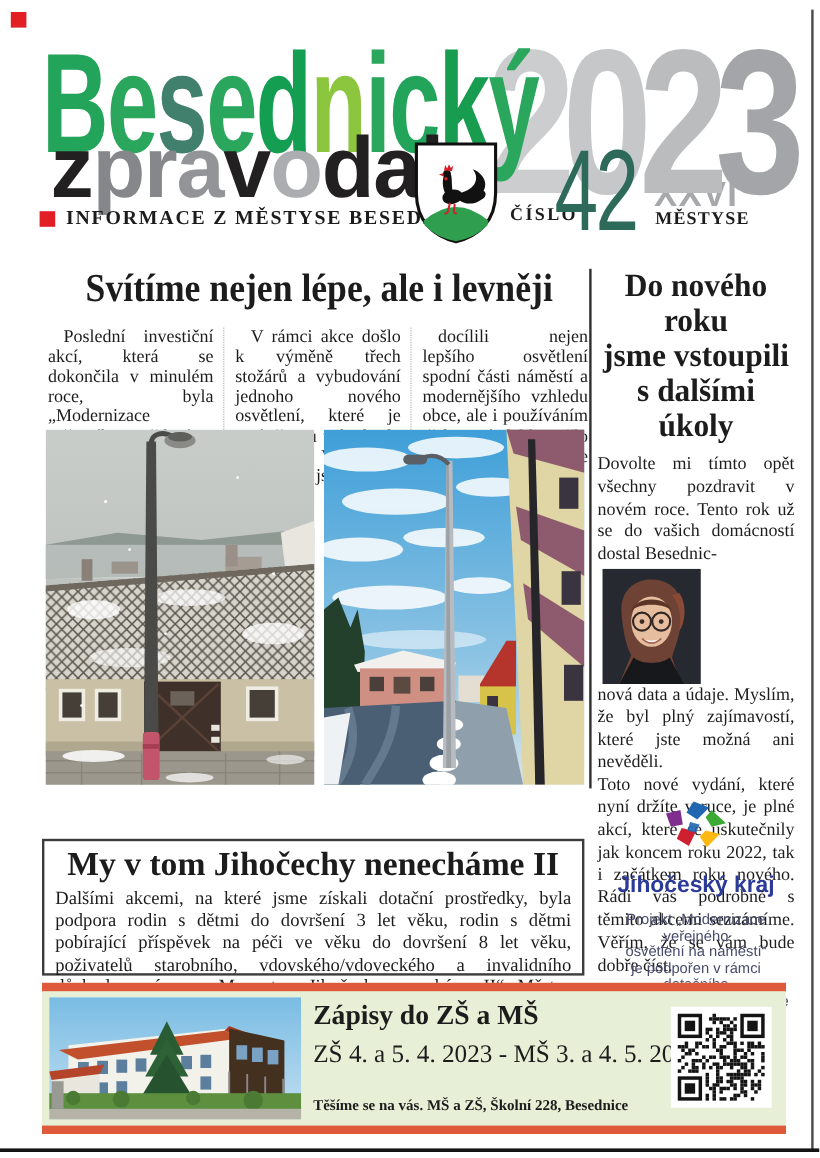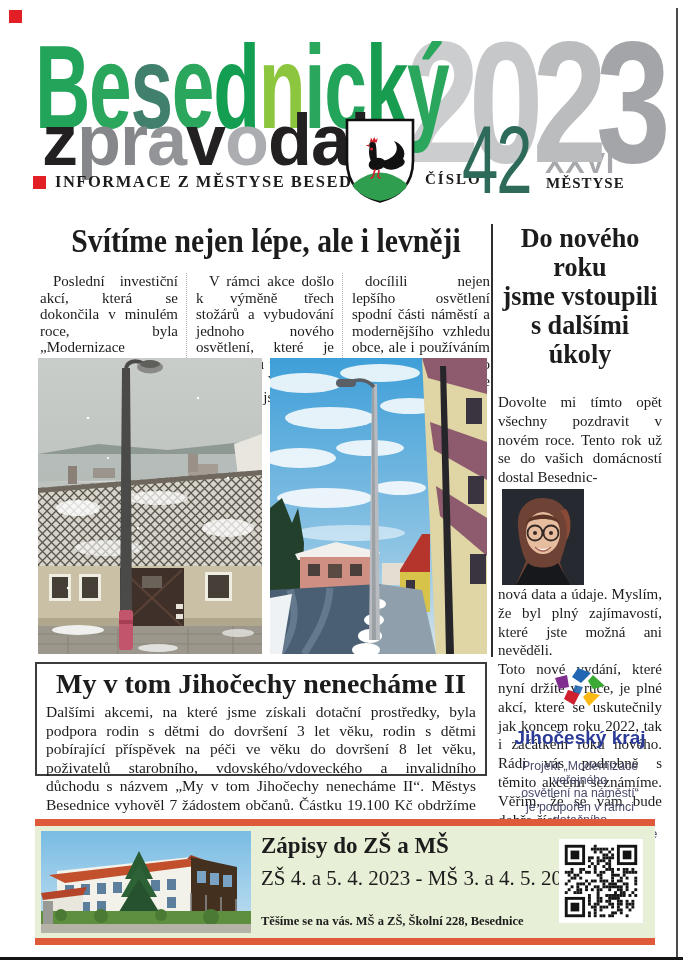--- a/index.html
+++ b/index.html
@@ -43,35 +43,35 @@
   .lead p{margin:0;font-size:15px;line-height:16.6px;text-align:justify;text-indent:13px;}
 
   
   .vsep{position:absolute;left:491px;top:224px;width:2px;height:433px;background:#2f2f2f;}
 
   
   .rcol{position:absolute;left:498px;top:224px;width:164px;}
   .rcol h2{margin:0;font-size:27px;line-height:29px;font-weight:bold;text-align:center;
            white-space:pre-line;transform:scaleX(.97);transform-origin:50% 0;}
   .rcol p{margin:0;font-size:15px;line-height:18.8px;text-align:justify;}
-  .rcol .p1{margin-top:24px;}
+  .rcol .p1{margin-top:9px;}
   .rcol .flow{display:flex;margin-top:0;}
   .rcol .flow p{width:70px;}
   .rcol .portrait{width:82px;height:96px;margin-left:4px;margin-top:2px;}
   .rcol .sig{margin-top:14px;text-align:center;}
   .rcol .sig .name{font-weight:bold;font-size:15.5px;}
   .rcol .sig .role{font-size:15.5px;}
 
   
   .photo1{position:absolute;left:38px;top:358px;width:224px;height:296px;}
   .photo2{position:absolute;left:270px;top:358px;width:217px;height:296px;}
   .photo1 svg,.photo2 svg,.m-shield svg{display:block;width:100%;height:100%;}
 
   
-  .grant{position:absolute;left:35px;top:662px;width:452px;height:114px;border:2px solid #3c3c3c;
+  .grant{position:absolute;left:35px;top:699px;width:452px;height:114px;border:2px solid #3c3c3c;
          box-sizing:border-box;}
   .grant h3{margin:4px 0 3px 0;text-align:center;font-size:28px;font-weight:bold;}
   .grant p{margin:0;padding:0 9px;font-size:15.5px;line-height:18.6px;text-align:justify;}
 
   
   .region{position:absolute;left:498px;top:666px;width:164px;text-align:center;}
   .region .rlogo{width:60px;height:46px;margin:0 auto;}
   .region .org{font-family:"Liberation Sans",sans-serif;font-weight:bold;font-size:19px;
                color:var(--region-blue,#2b3a96);margin-top:15px;}
   .region .rtext{font-family:"Liberation Sans",sans-serif;font-size:12.3px;line-height:13.6px;

